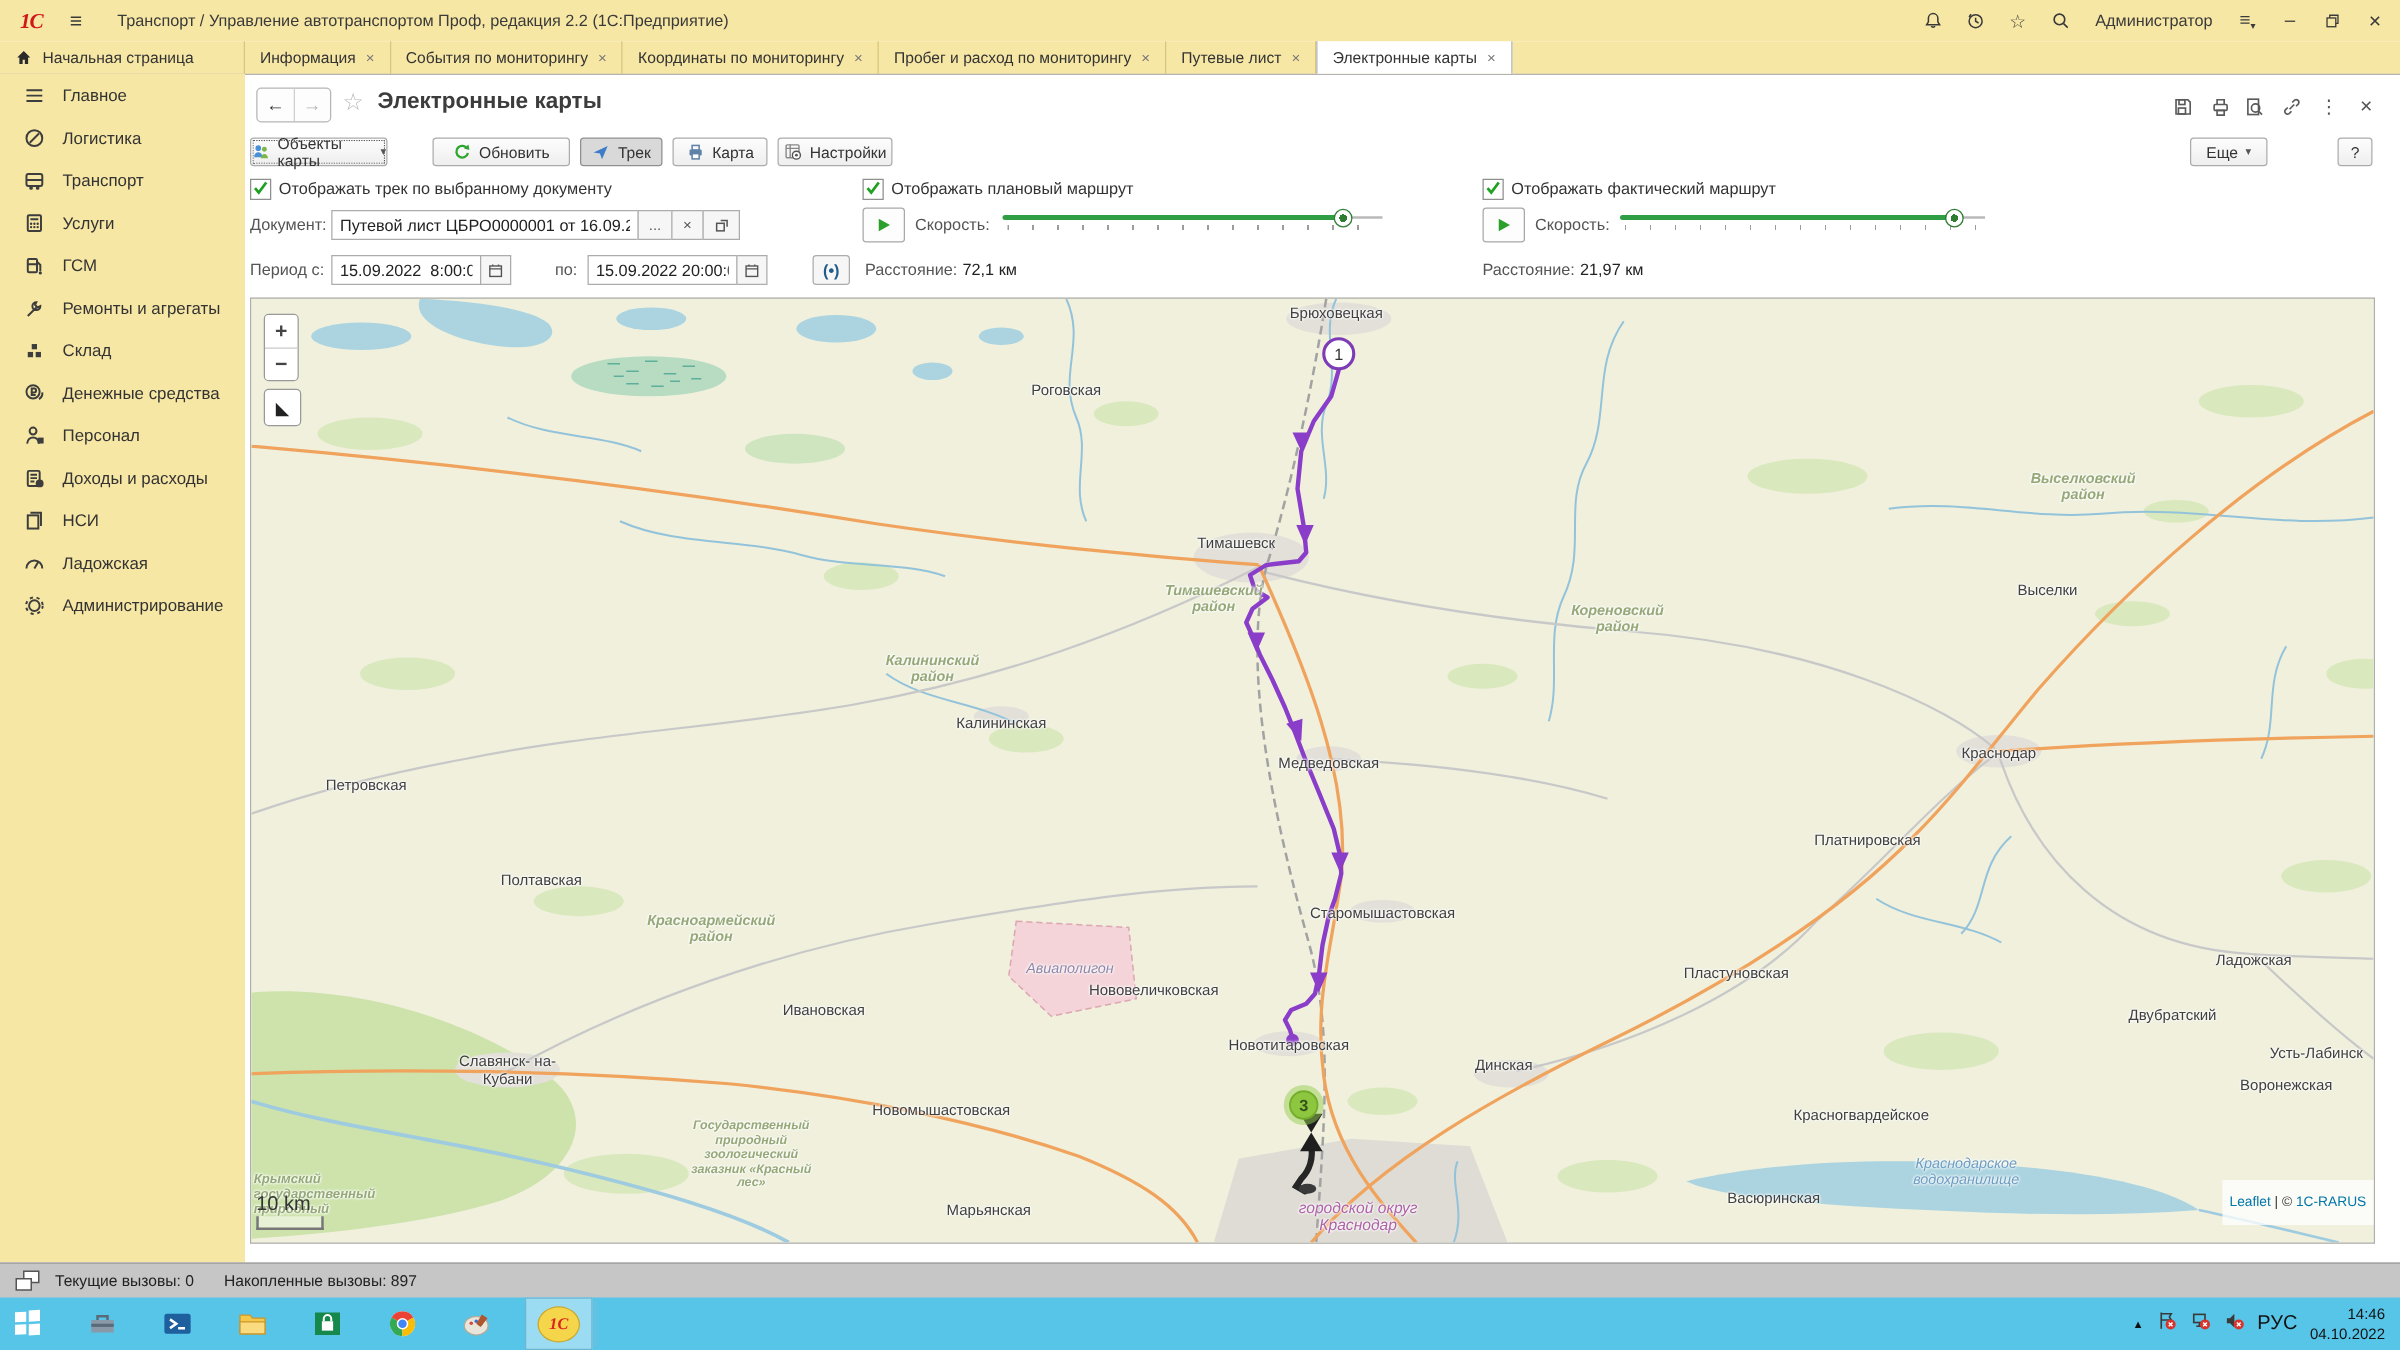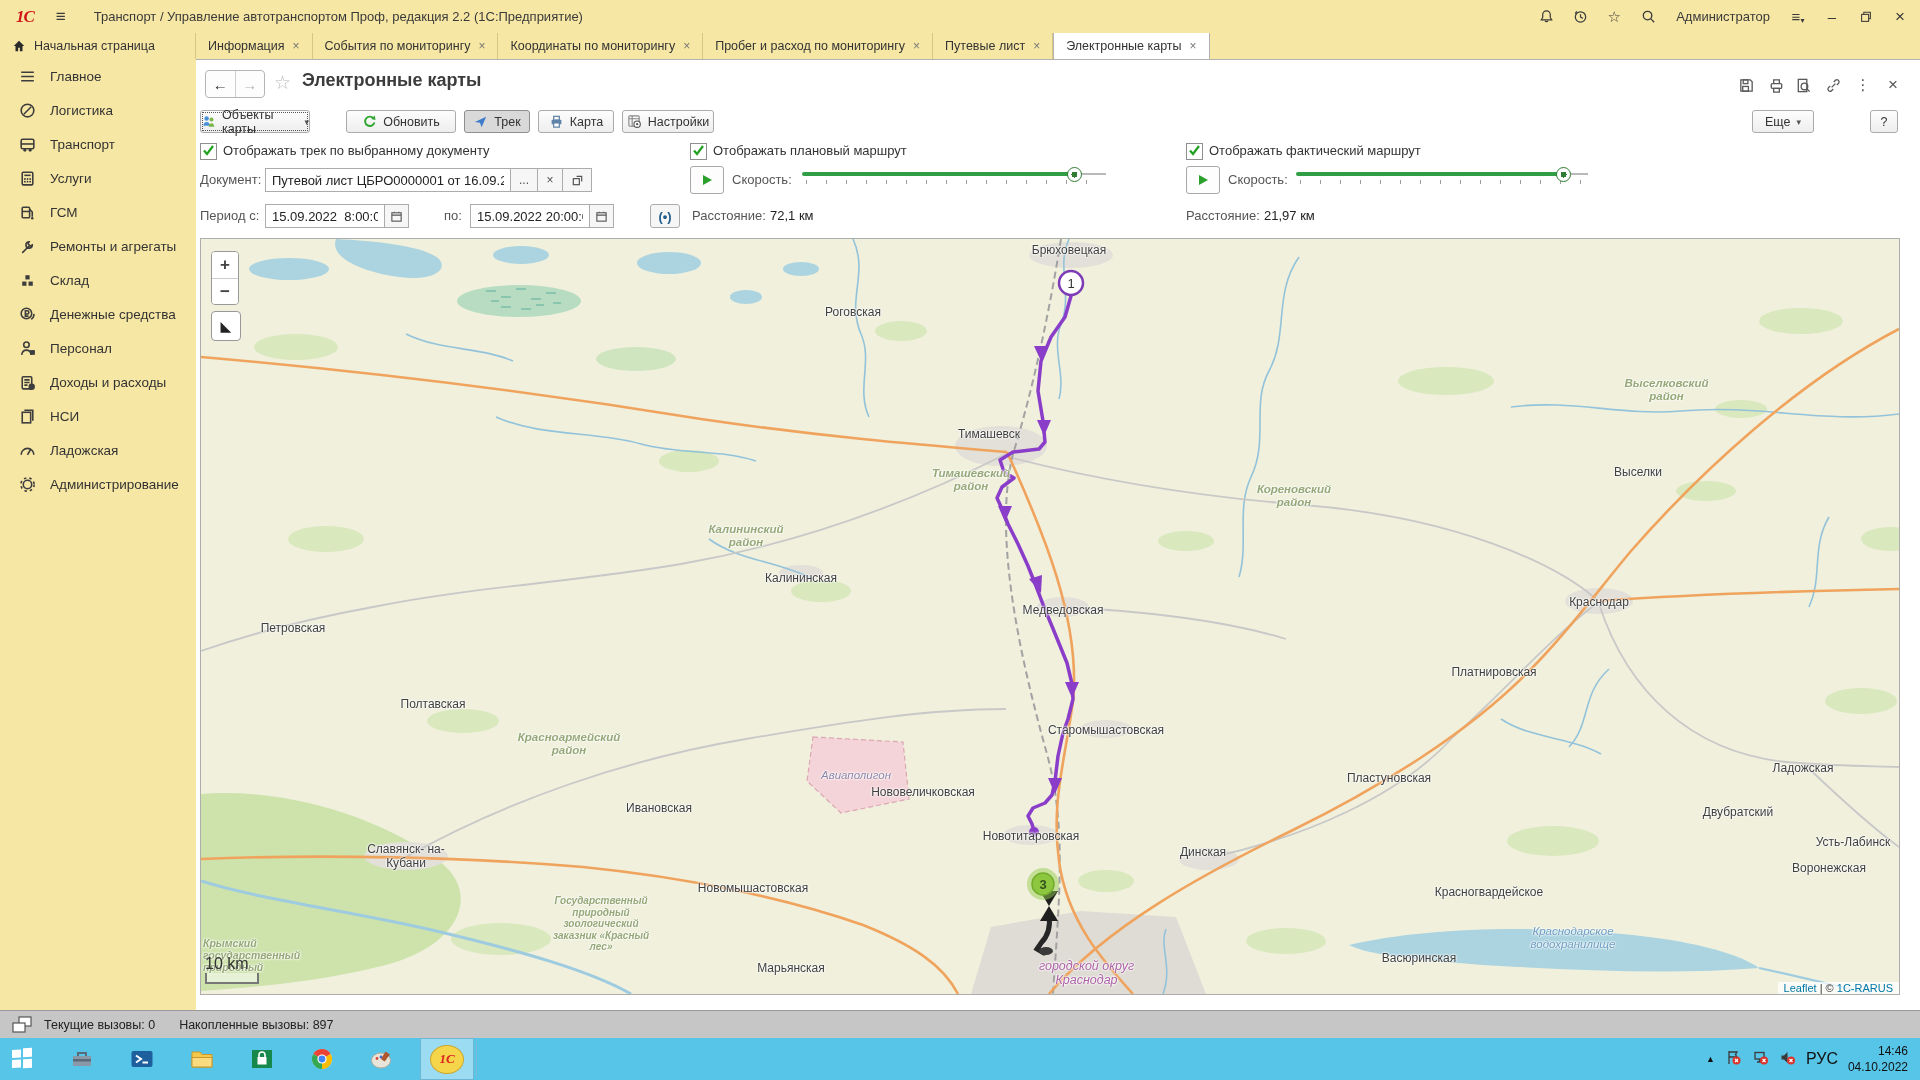--- a/index.html
+++ b/index.html
@@ -70,21 +70,21 @@
   .mlabel.areal{color:#ae62a8;font-style:italic;white-space:normal;text-align:center;font-size:12.5px;line-height:1.15;}
   .mlabel.zone{color:#8d86a8;font-style:italic;font-size:11.5px;}
   .zoomctl{position:absolute;left:10px;top:12px;width:26px;z-index:10;border:1px solid #999;border-radius:4px;overflow:hidden;}
   .zbtn{width:26px;height:26px;background:#fff;display:flex;align-items:center;justify-content:center;
         font-size:17px;font-weight:bold;color:#444;box-sizing:border-box;}
   .zbtn+.zbtn{border-top:1px solid #ccc;}
   .measure{position:absolute;left:10px;top:72px;width:28px;height:28px;background:#fff;border:1px solid #999;border-radius:4px;
            z-index:10;display:flex;align-items:center;justify-content:center;font-size:14px;color:#222;}
   .scalebar{position:absolute;left:4px;bottom:10px;z-index:10;font-size:16px;color:#333;}
   .scalebar .bar{width:50px;height:9px;border:2px solid #777;border-top:none;background:rgba(255,255,255,.5);}
-  .attrib{position:absolute;right:0;bottom:0;z-index:10;background:rgba(255,255,255,.75);font-size:11px;padding:0 6px;color:#333;}
+  .attrib{position:absolute;right:0;bottom:14px;z-index:10;background:rgba(255,255,255,.75);font-size:11px;padding:12px 6px;color:#333;}
   .attrib a{color:#0078a8;text-decoration:none;}
   
   .statusbar{position:absolute;left:0;top:1010px;width:1920px;height:28px;background:#c6c6c6;border-top:1px solid #9a9a9a;
              display:flex;align-items:center;font-size:12.5px;color:#222;}
   .taskbar{position:absolute;left:0;top:1038px;width:1920px;height:42px;background:#56c5e8;display:flex;align-items:center;}
   .tk-ic{width:44px;height:42px;display:flex;align-items:center;justify-content:center;flex:none;}
   .tk-active{background:#9cdcf2;border:1px solid #6fb6d2;box-sizing:border-box;}
   .tray{position:absolute;right:12px;top:0;height:42px;display:flex;align-items:center;gap:10px;}
   .tray .txt{font-size:16px;color:#111;}
   .clock{font-size:12px;color:#111;text-align:right;line-height:1.35;}

